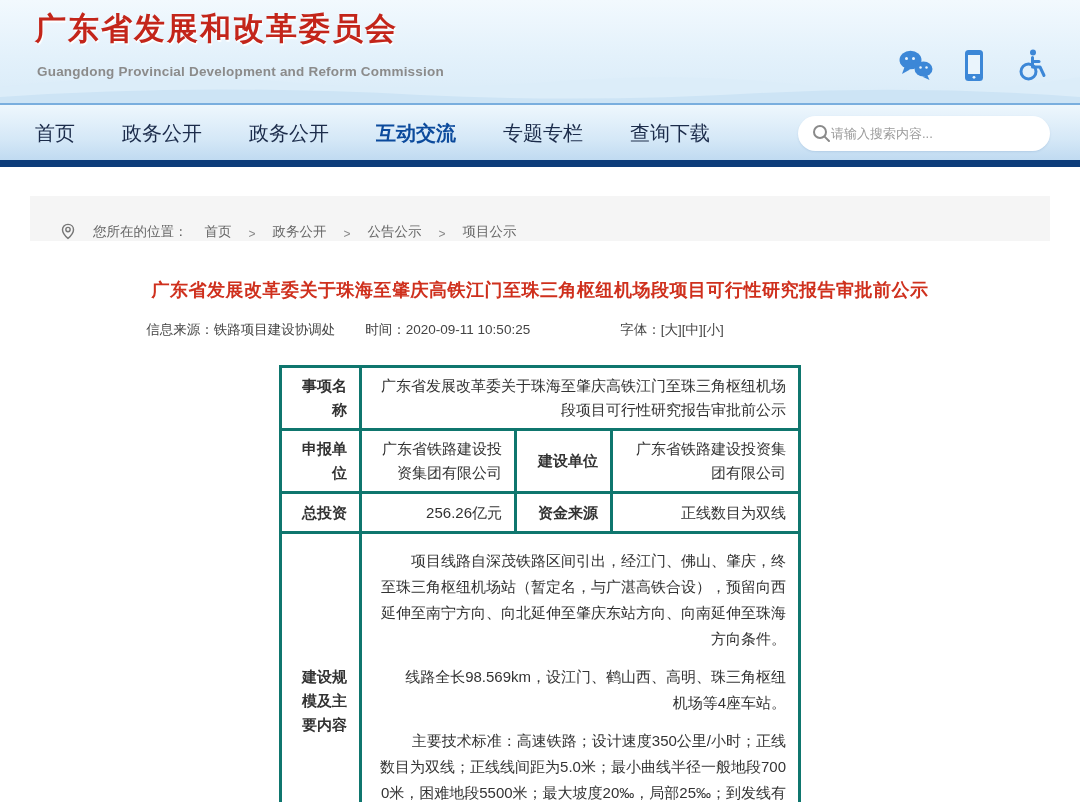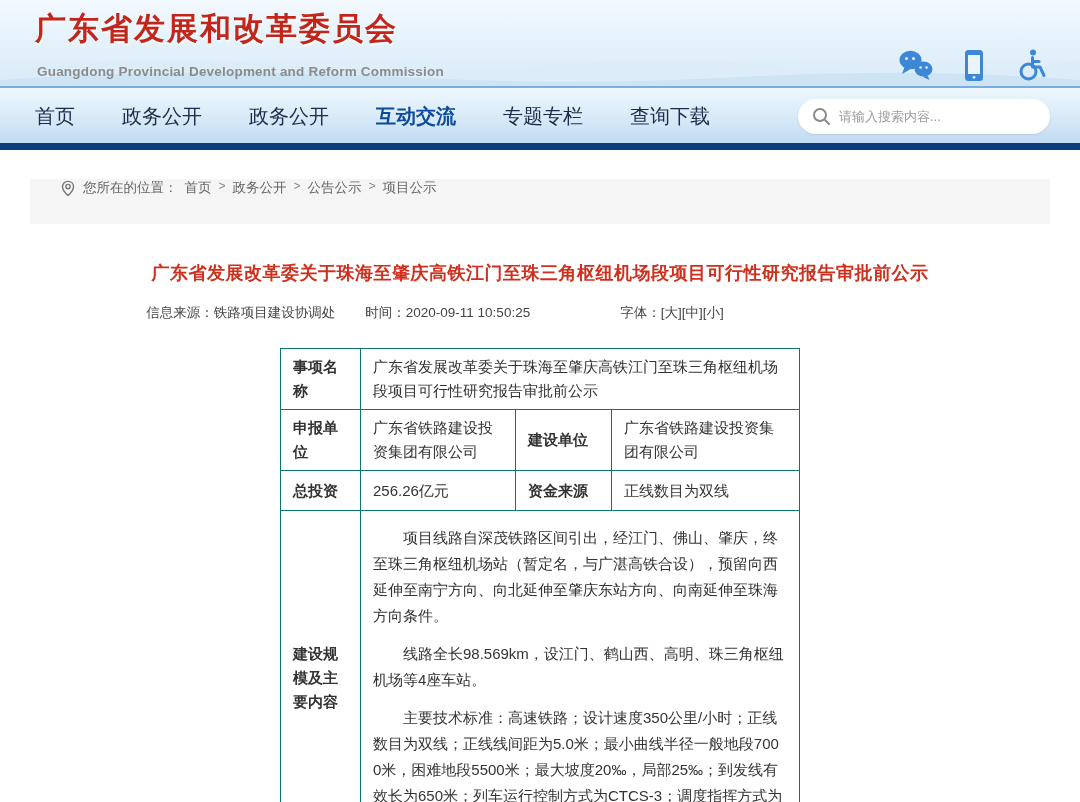--- a/index.html
+++ b/index.html
@@ -1,63 +1,63 @@
 <!DOCTYPE html>
 <html><head>
 <meta charset="utf-8">
 <style>
   * { margin:0; padding:0; box-sizing:border-box; }
   html,body { width:1080px; height:802px; overflow:hidden; background:#fff;
     font-family:"Liberation Sans","DejaVu Sans",sans-serif; }
 
   
-  .site-header { position:relative; height:86px;
+  .site-header { position:relative; height:103px;
     background:linear-gradient(180deg,#f2f9fe 0%,#e3f1fb 55%,#d9ebf8 100%); overflow:hidden; }
   .hills { position:absolute; left:0; bottom:0; width:100%; height:46px; }
   .site-title { position:absolute; left:35px; top:8px; font-size:31px; font-weight:bold;
     color:#c3251a; letter-spacing:2px; text-shadow:1px 2px 1px rgba(255,255,255,.95); }
   .site-subtitle { position:absolute; left:37px; top:64px; font-size:13.5px; font-weight:bold;
     color:#8b8b8b; letter-spacing:.2px; }
   .header-icons { position:absolute; right:32px; top:48px; display:flex; align-items:center; gap:30px; }
   .hicon { cursor:pointer; display:flex; align-items:center; }
 
   
   .nav-bar { position:relative; height:64px; border-top:2px solid #79aede;
     background:linear-gradient(180deg,#eef7fd 0%,#d5e8f7 55%,#b9d6ef 100%); }
   .nav-bar::after { content:""; position:absolute; left:0; bottom:0; width:100%; height:7px;
     background:#0d3c7a; }
   .nav-items { display:flex; align-items:center; height:57px; padding-left:35px; gap:47px; }
   .nav-item { font-size:20px; color:#1b2b4a; cursor:pointer; white-space:nowrap; }
   .nav-item.active { color:#0b4a9c; font-weight:bold; }
   .search-box { position:absolute; right:30px; top:11px; width:252px; height:35px;
-    background:#fff; border-radius:18px; display:flex; align-items:center; padding:0 14px; gap:8px;
+    background:#fff; border-radius:18px; display:flex; align-items:center; padding:0 14px; 
     box-shadow:0 1px 2px rgba(60,110,160,.15); }
   .search-box input { border:none; outline:none; flex:1; font-size:13px; color:#333;
     font-family:inherit; background:transparent; }
   .search-box input::placeholder { color:#9b9b9b; }
 
   
   .breadcrumb { margin:29px 30px 0 30px; height:45px; background:#f5f5f5;
-    display:flex; align-items:flex-start; padding-left:30px; gap:7px; font-size:13.5px; color:#666; }
+    display:flex; align-items:flex-end; padding-left:30px; gap:17px; font-size:13.5px; color:#666; }
   .breadcrumb .crumb { cursor:pointer; }
   .breadcrumb .sep { color:#888; font-size:12px; }
 
   
   .article-title { margin-top:37px; text-align:center; font-size:18px; font-weight:bold;
     color:#cf301d; letter-spacing:.5px; }
   .article-meta { margin-top:19px; display:flex; justify-content:center; gap:30px;
     font-size:13.5px; color:#444; transform:translateX(-105px); }
   .meta-font { margin-left:60px; display:flex; }
   .meta-font .fs { cursor:pointer; }
 
   
   table.info { margin:26px auto 0 auto; border-collapse:collapse; width:519px;
     font-size:15px; color:#333; table-layout:fixed; }
-  table.info td { border:1px solid #0f766e; padding:6px 12px; vertical-align:middle;
-    line-height:24px; word-break:break-all; }
+  table.info td { border:3px solid #0f766e; padding:6px 12px; vertical-align:middle;
+    line-height:24px; word-break:break-all;text-align:right; }
   td.lbl { font-weight:bold; }
   tr.r1 td { height:59px; }
   tr.r2 td { height:60px; }
   tr.r3 td { height:41px; }
   tr.r4 td { height:40px;margin-top:48px; }
   tr.r5 td.content { vertical-align:top; padding:2px 12px 10px 12px; }
   tr.r5 p { text-indent:2em; line-height:26px; margin-top:12px; }
 </style>
 </head>
 <body>

